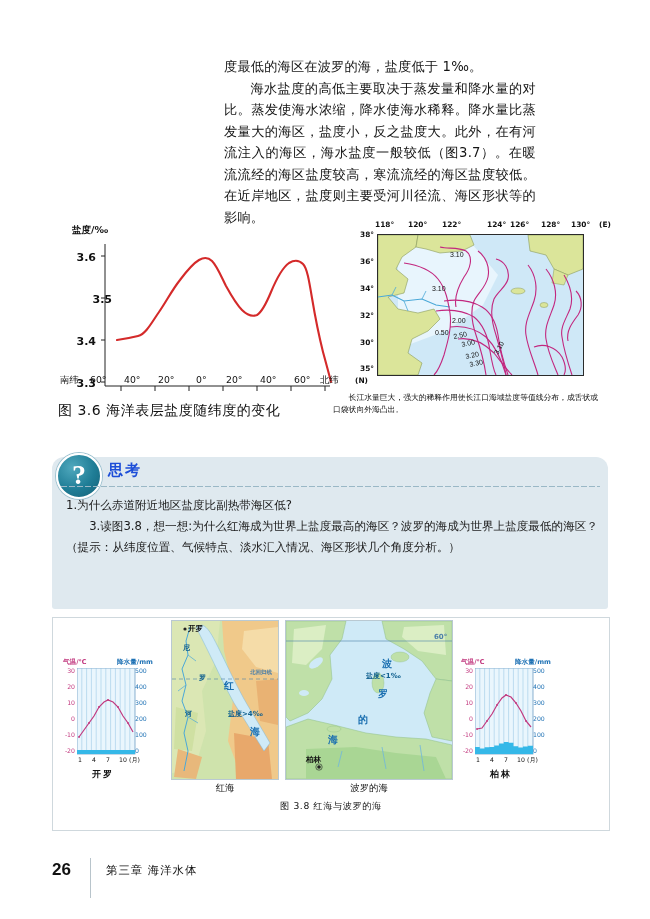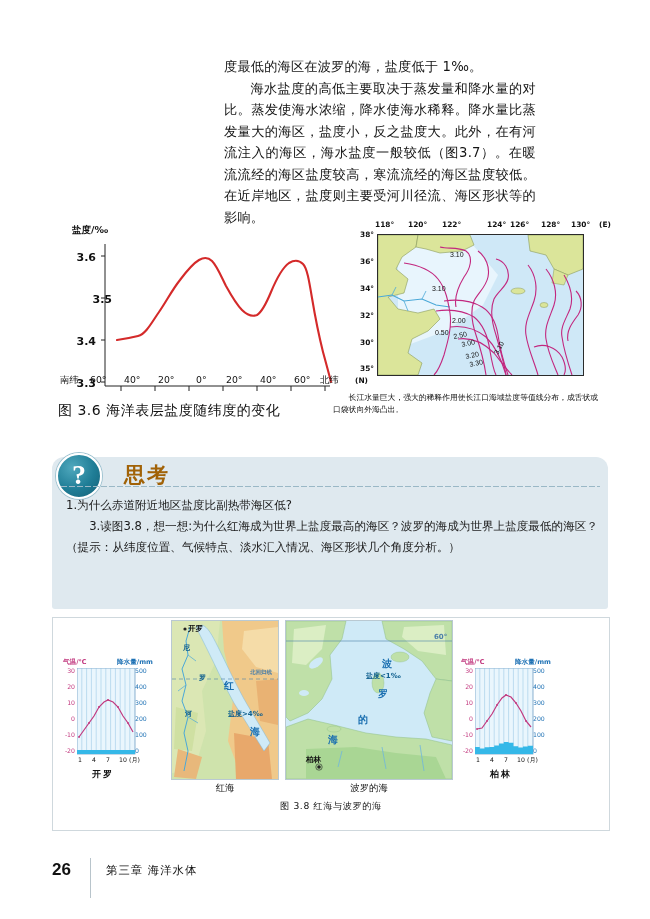--- a/index.html
+++ b/index.html
@@ -45,21 +45,21 @@
 
   
   .think{position:absolute;left:52px;top:457px;width:556px;height:152px;
          background:#dfe9ef;border-radius:12px 12px 3px 3px;}
   .think-icon{position:absolute;left:4px;top:-4px;width:42px;height:42px;border-radius:50%;
               background:radial-gradient(circle at 34% 30%,#4fa8bd 0%,#1f7d96 55%,#135f76 100%);
               border:2px solid #ffffff;box-shadow:0 0 0 1px #9fc3d1;}
   .think-icon span{position:absolute;left:0;top:0;width:42px;height:42px;line-height:40px;
                    text-align:center;color:#ffffff;font-size:28px;font-weight:bold;
                    font-family:"Liberation Serif",serif;}
-  .think-title{position:absolute;left:56px;top:4px;font-size:21px;font-weight:bold;color:#a16207;letter-spacing:2px;margin-left:16px;}
+  .think-title{position:absolute;left:56px;top:4px;font-size:15px;font-weight:bold;color:#1d4ed8;letter-spacing:2px;}
   .think-dots{position:absolute;left:8px;top:28px;width:540px;height:3px;
               background-image:radial-gradient(#9ab8c6 45%,transparent 46%);
               background-size:8px 3px;}
   .think-list{position:absolute;left:14px;top:38px;width:532px;
               font-size:11.6px;line-height:21px;color:#1a1a1a;}
   .think-list div{margin:0;}
   .q-indent{text-indent:2em;}
 
   
   .fig38{position:absolute;left:52px;top:617px;width:556px;height:212px;background:#ffffff;

